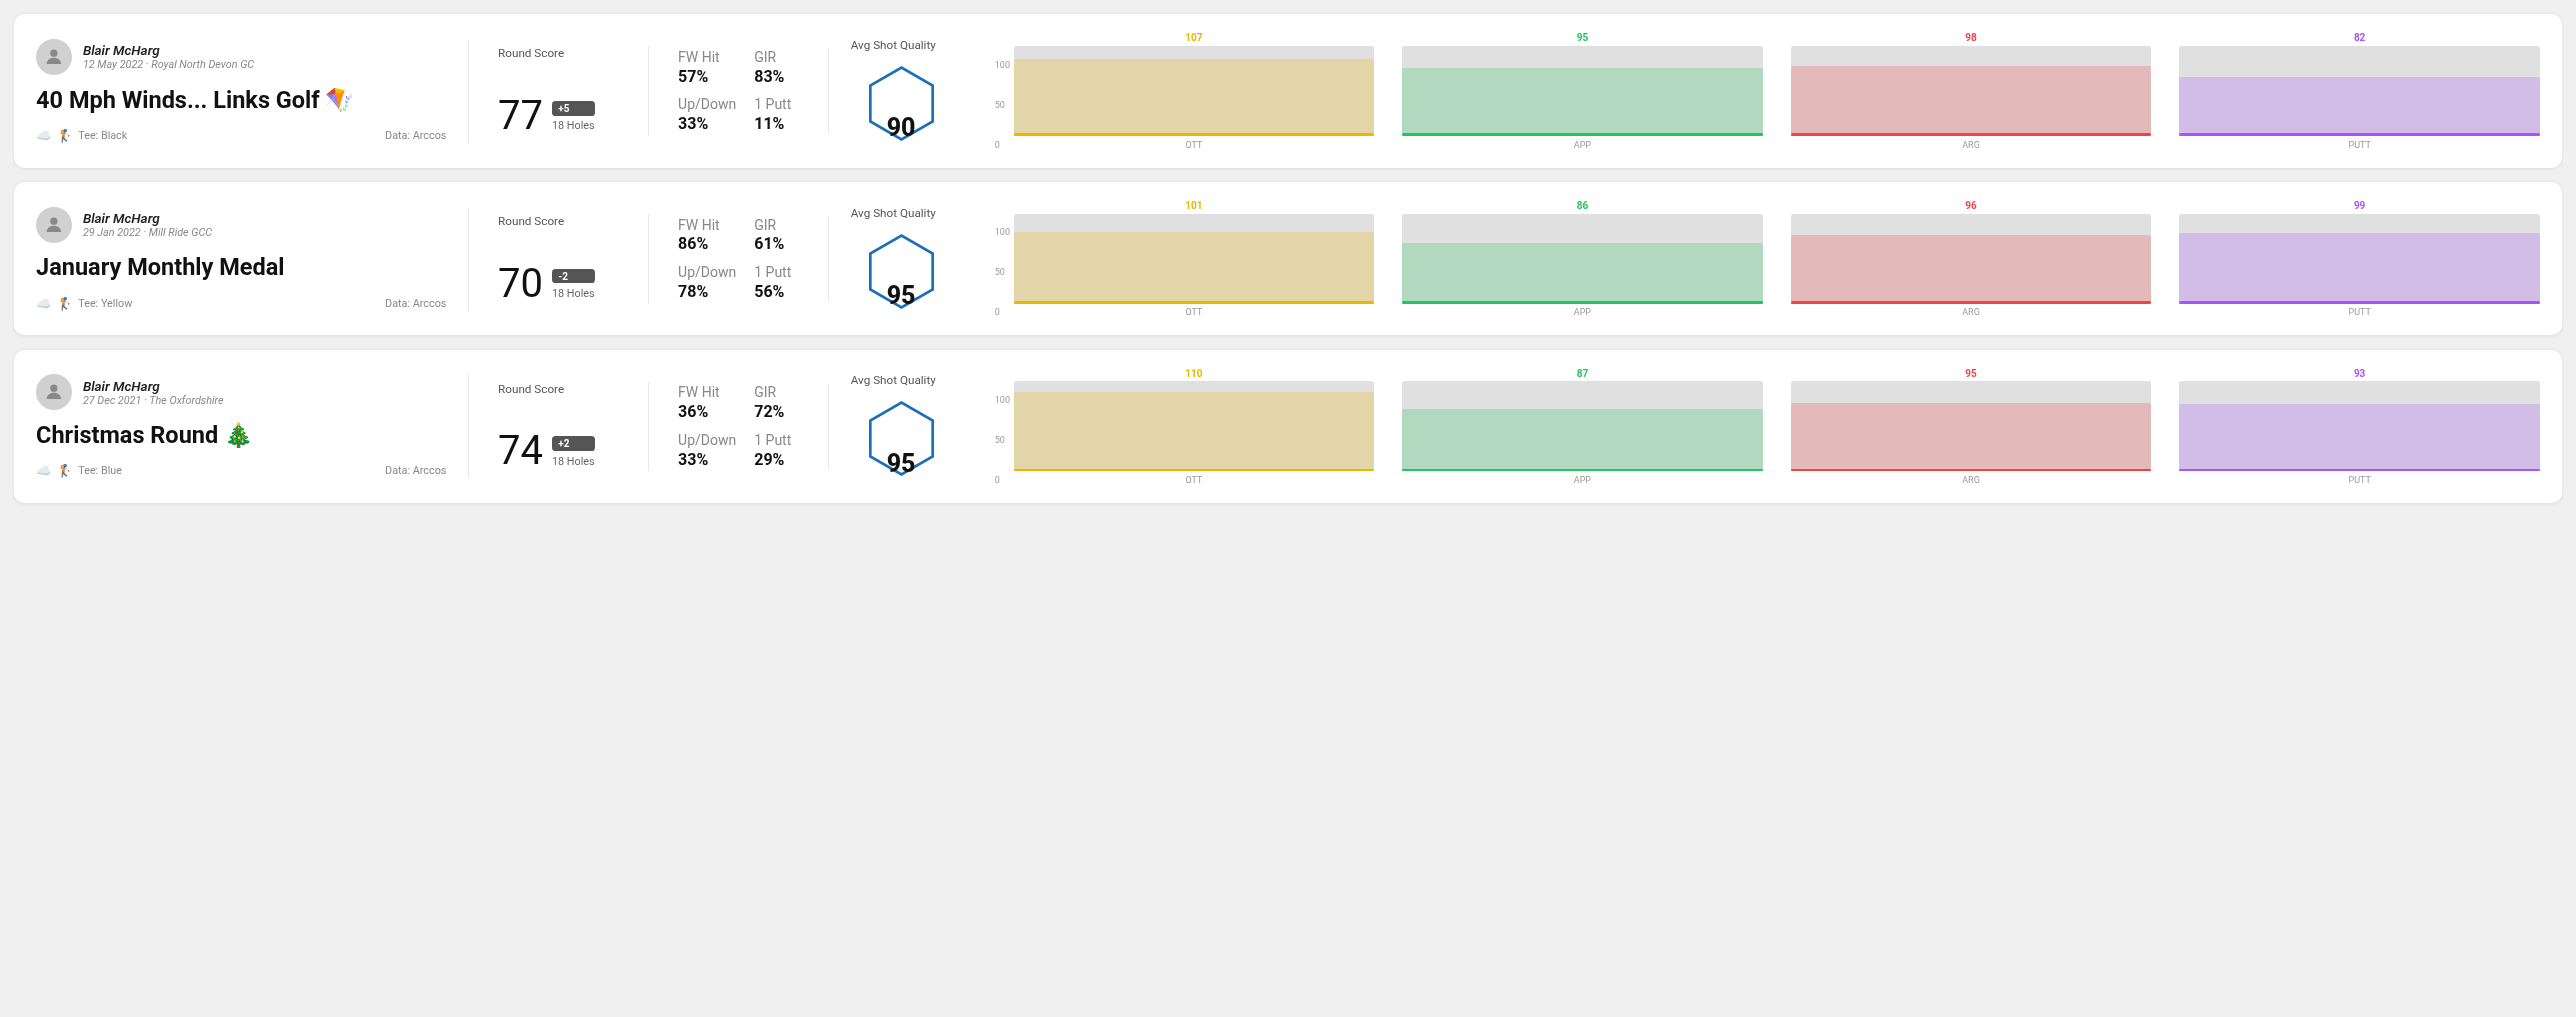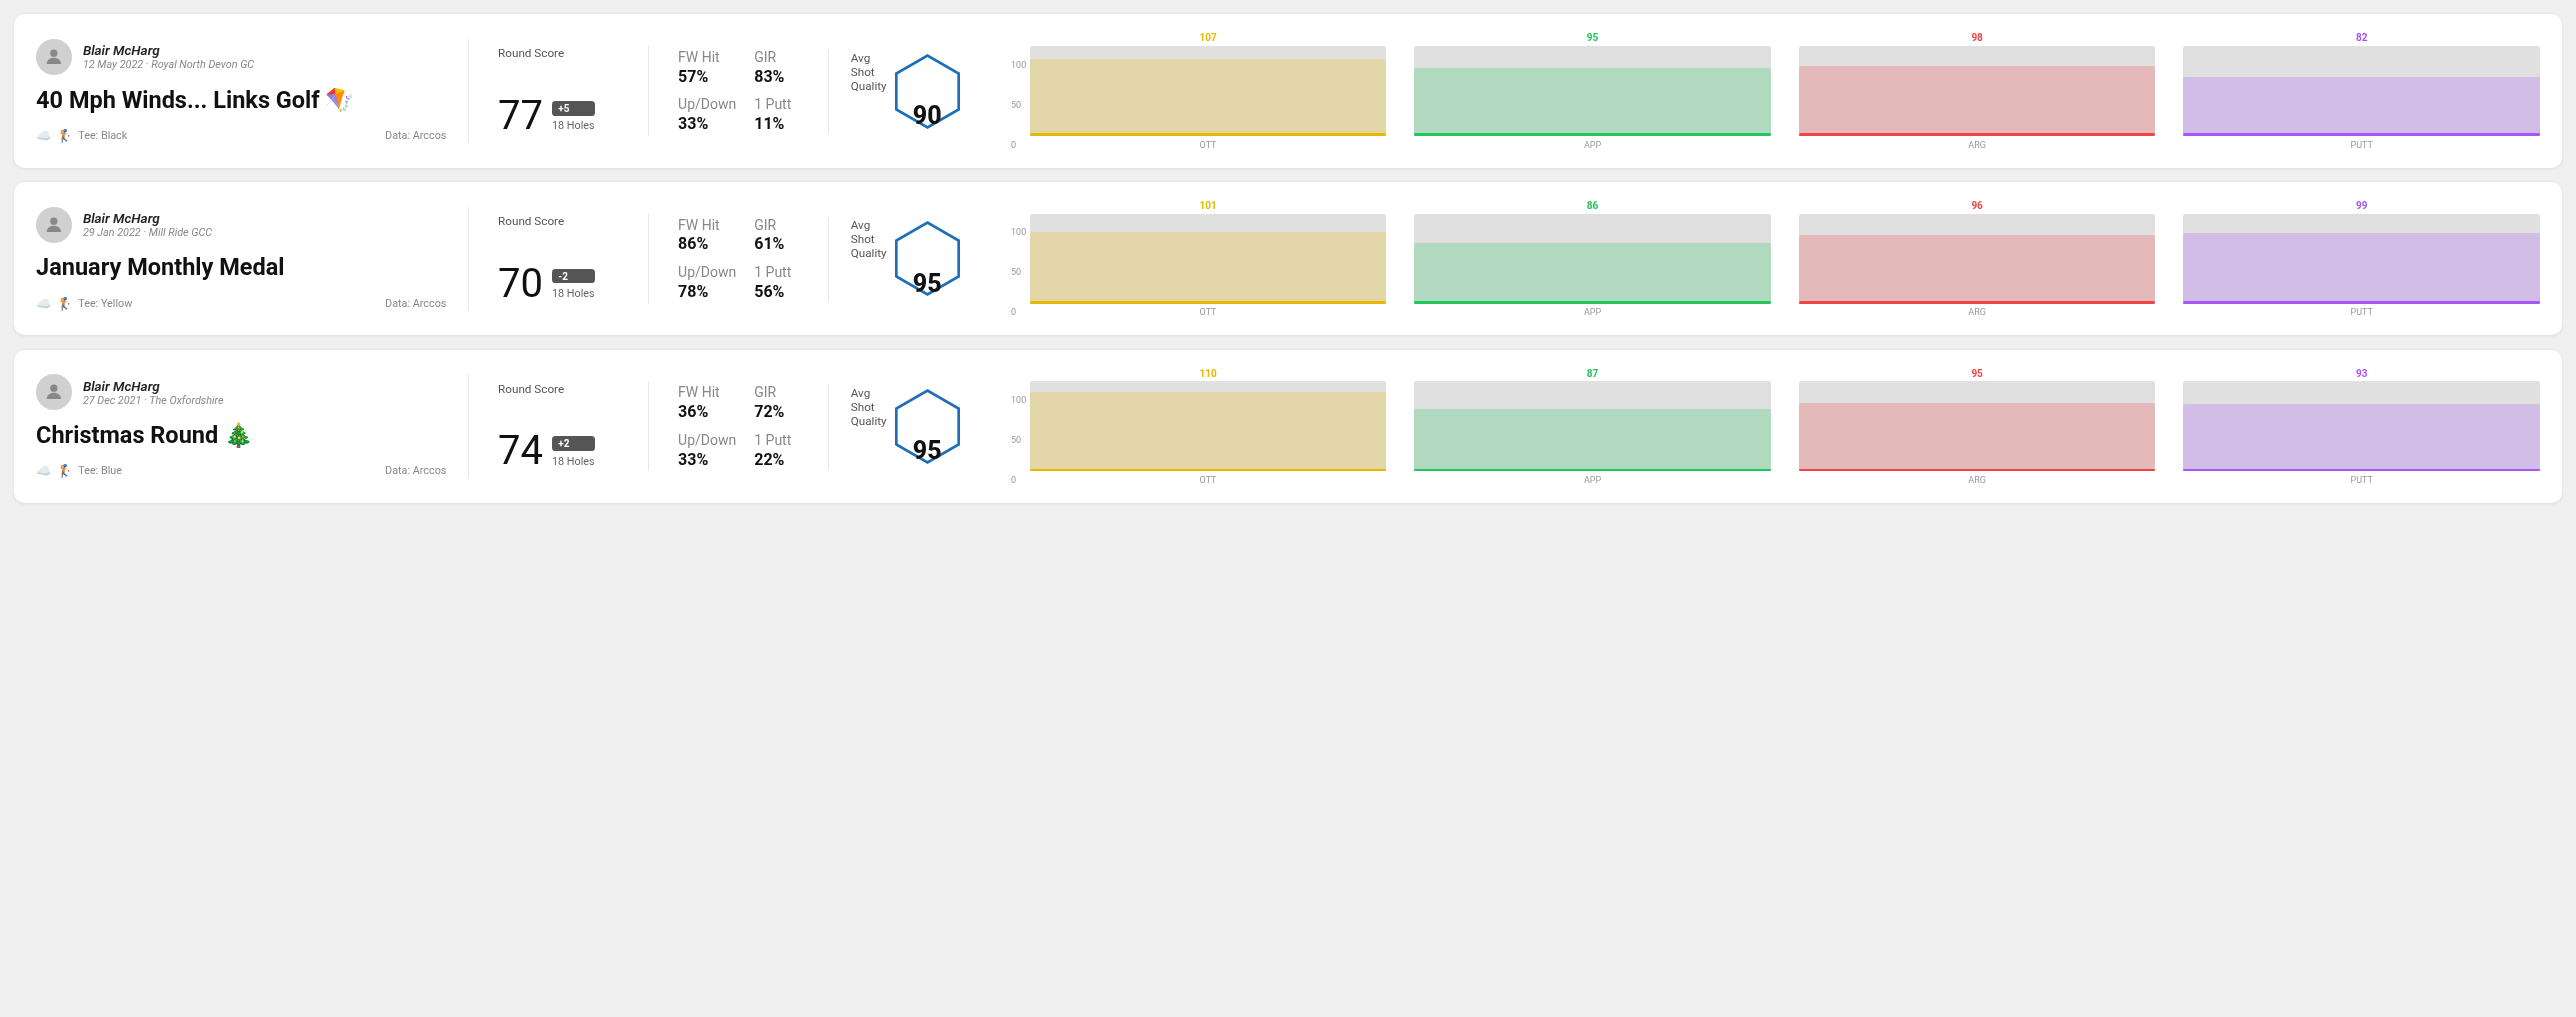--- a/index.html
+++ b/index.html
@@ -134,21 +134,21 @@
     .stat-value {
       font-size: 16px;
       font-weight: 700;
       color: #111;
     }
 
     .quality-section {
       flex: 0 0 144px;
       padding: 0 21.7px;
       display: flex;
-      flex-direction: row;
+      flex-direction: column;
       align-items: center;
     }
     .quality-label {
       font-size: 11.7px;
       color: #555;
       margin-bottom: 10.8px;
       align-self: flex-start;
     }
     .hexagon-container {
       position: relative;
@@ -502,21 +502,21 @@
         <div class="stat-item">
           <div class="stat-label">GIR</div>
           <div class="stat-value">72%</div>
         </div>
         <div class="stat-item">
           <div class="stat-label">Up/Down</div>
           <div class="stat-value">33%</div>
         </div>
         <div class="stat-item">
           <div class="stat-label">1 Putt</div>
-          <div class="stat-value">22%</div>
+          <div class="stat-value">29%</div>
         </div>
       </div>
     </div>
 
     <div class="quality-section">
       <div class="quality-label">Avg Shot Quality</div>
       <div class="hexagon-container">
         <svg viewBox="0 0 90 90" xmlns="http://www.w3.org/2000/svg">
     <polygon points="79.64101615137756,25.000000000000004 79.64101615137756,65 45,85 10.35898384862245,65 10.358983848622458,24.999999999999996 44.99999999999999,5" fill="none" stroke="#1d6fb8" stroke-width="3"></polygon>
   </svg>

